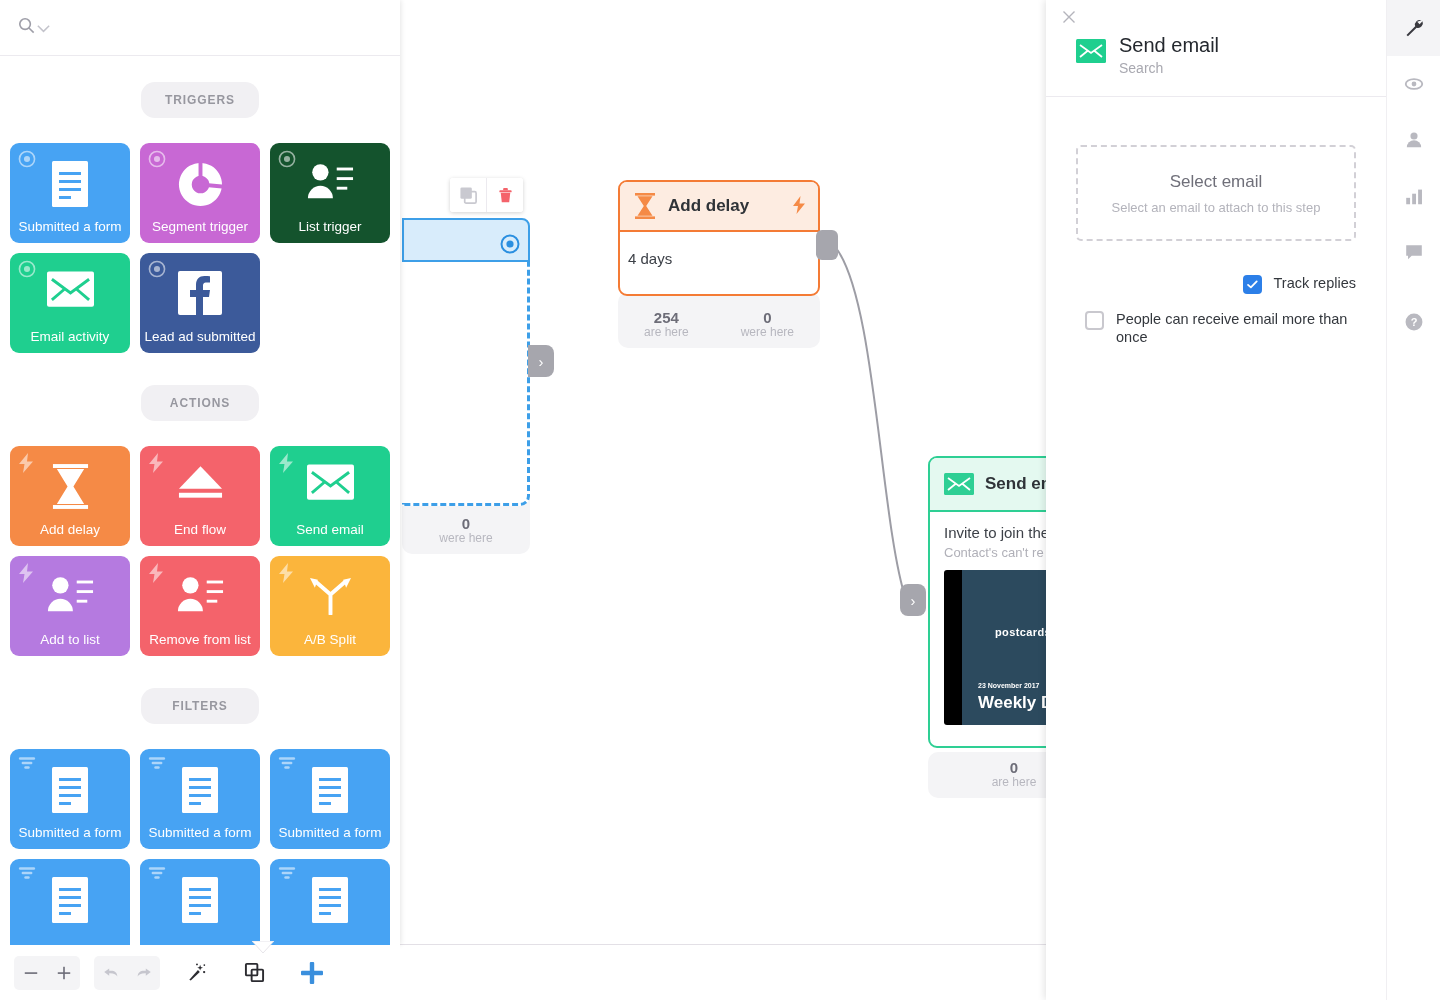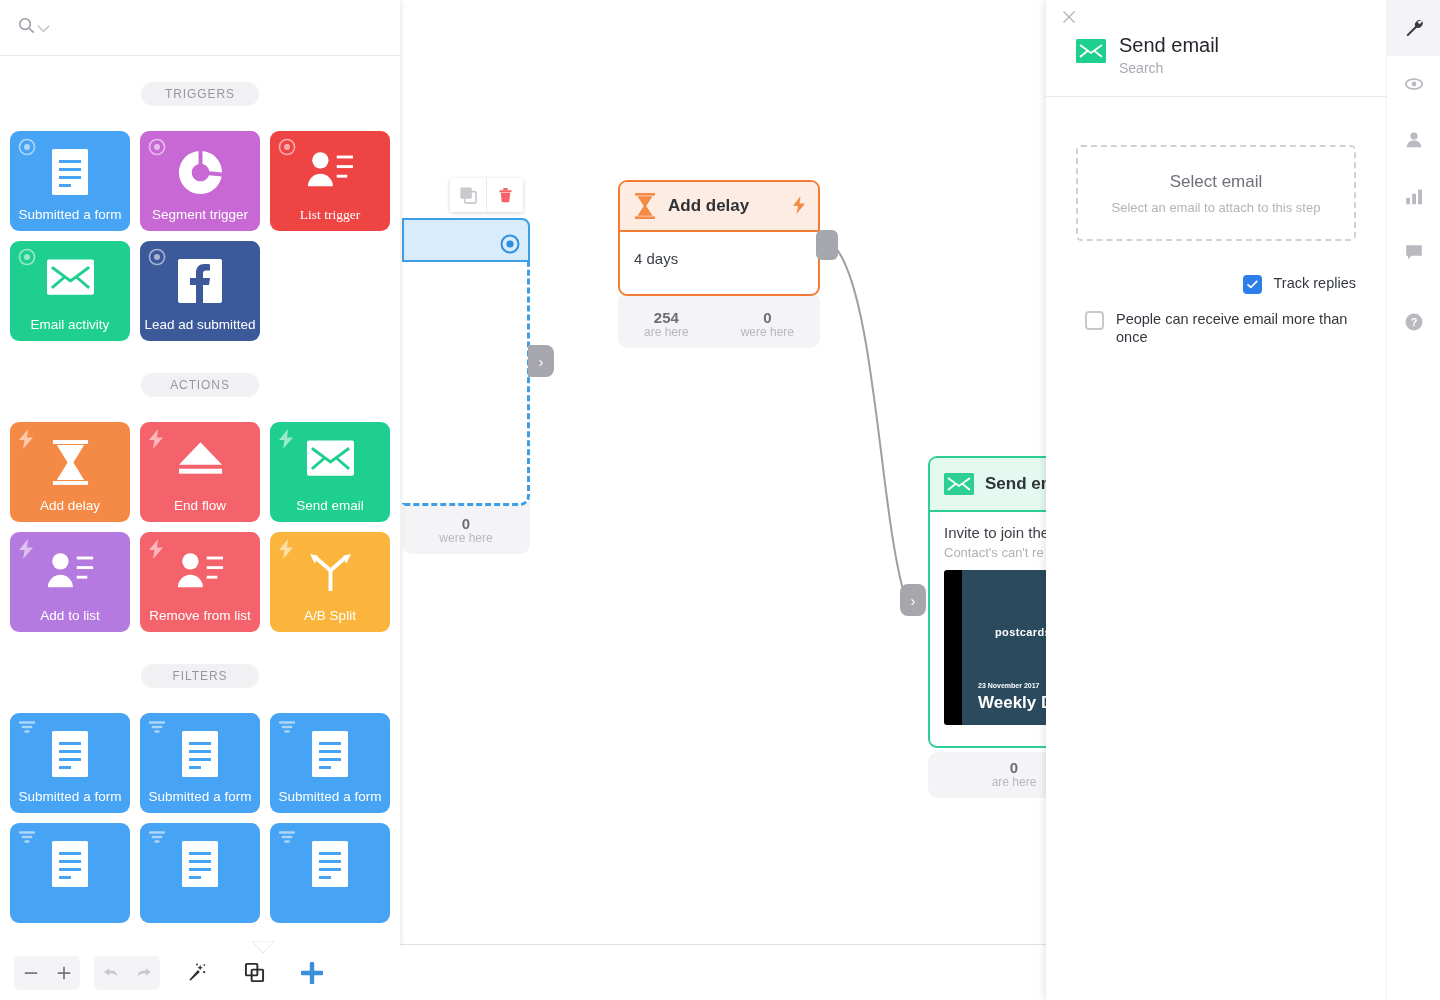--- a/index.html
+++ b/index.html
@@ -34,21 +34,21 @@
   .card{
     position:absolute;left:0;top:0;width:100%;
     background:#fff;border-radius:8px;box-sizing:border-box;
     overflow:hidden;
   }
   .card-head{
     display:flex;align-items:center;box-sizing:border-box;
     height:54px;padding:0 14px;position:relative;
   }
   .card-head .title{font-size:17px;font-weight:bold;color:#2f3338;}
-  .card-body{box-sizing:border-box;padding:14px;}
+  .card-body{box-sizing:border-box;padding:8px;}
 
   
   #node-delay{left:618px;top:180px;width:202px;height:168px;}
   #node-delay .node-stats{top:112px;height:56px;}
   #node-delay .card{
     height:116px;border:2px solid #f47b35;border-radius:9px;
   }
   #node-delay .card-head{background:#fdece1;border-bottom:2px solid #f47b35;height:50px;}
   #node-delay .card-body{font-size:15px;color:#3d4148;padding-top:18px;}
   .bolt{position:absolute;right:12px;top:14px;width:14px;height:18px;}
@@ -134,23 +134,23 @@
     padding:0 18px;box-sizing:border-box;
   }
   #search-input{
     border:none;outline:none;flex:1;font-size:15px;color:#6c6c76;
     font-family:"Liberation Sans",sans-serif;margin-left:12px;background:transparent;
   }
   #search-input::placeholder{color:#8b8b95;}
   .chev{width:16px;height:16px;}
 
   .section-pill{
-    width:118px;margin:0 auto;height:24px;background:#f1f0f3;border-radius:14px;
+    width:118px;margin:0 auto;height:36px;background:#f1f0f3;border-radius:14px;
     display:flex;align-items:center;justify-content:center;
-    font-size:12px;font-weight:normal;letter-spacing:.9px;color:#97979f;
+    font-size:12px;font-weight:bold;letter-spacing:.9px;color:#97979f;
   }
   .grid{
     display:flex;flex-wrap:wrap;gap:10px;padding:0 10px;box-sizing:border-box;
   }
   .tile{
     width:120px;height:100px;border-radius:9px;position:relative;
     display:flex;flex-direction:column;align-items:center;justify-content:flex-end;
     padding-bottom:8px;box-sizing:border-box;overflow:hidden;
   }
   .tile .tile-ico{
@@ -367,21 +367,21 @@
             <circle cx="10" cy="10" r="3.4" fill="#fff"></circle>
           </svg></span>
         <span class="tile-ico">
           <svg viewBox="0 0 48 48" width="47" height="47">
             <path d="M24 2 a22 22 0 1 1-0.1 0 Z M24 15 a9 9 0 1 0 0.1 0 Z" fill="#ffffff" fill-rule="evenodd"></path>
         <path d="M22 0 h4 v16 h-4 Z M24 22 L46 24 v4 L24 26 Z" fill="#c868d4"></path>
           </svg>
         </span>
         <span class="tile-label">Segment trigger</span>
       </div>
-      <div class="tile" style="background: #ef4444; font-family: Liberation Serif, serif;">
+      <div class="tile" style="background: #14532d;">
         <span class="corner"><svg viewBox="0 0 20 20" width="18" height="18">
             <circle cx="10" cy="10" r="8.4" fill="none" stroke="#fff" stroke-width="1.8"></circle>
             <circle cx="10" cy="10" r="3.4" fill="#fff"></circle>
           </svg></span>
         <span class="tile-ico">
           <svg viewBox="0 0 50 40" width="48" height="40">
             <circle cx="15" cy="11" r="8.5" fill="#ffffff"></circle>
         <path d="M2 38 a13 13 0 0 1 26 0 Z" fill="#ffffff"></path>
         <rect x="32" y="6" width="17" height="3" fill="#ffffff"></rect>
             <rect x="32" y="16" width="17" height="3" fill="#ffffff"></rect>

